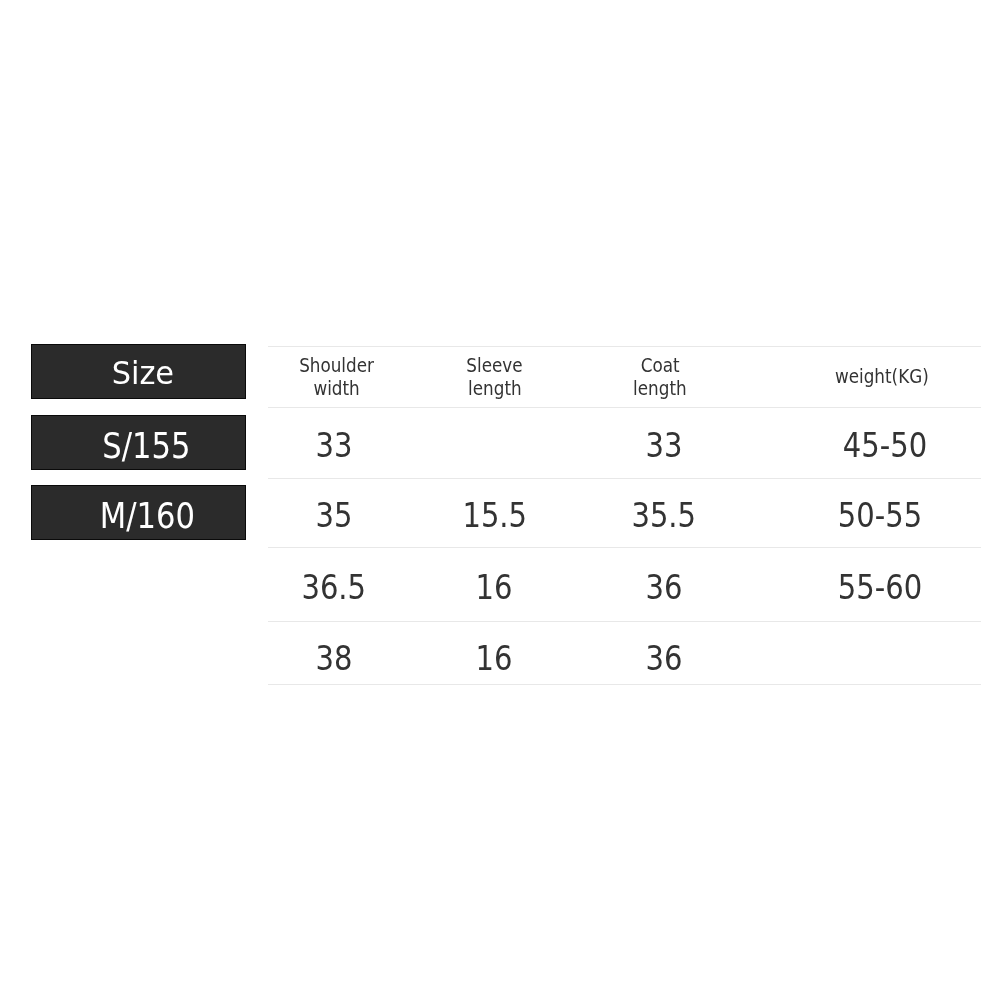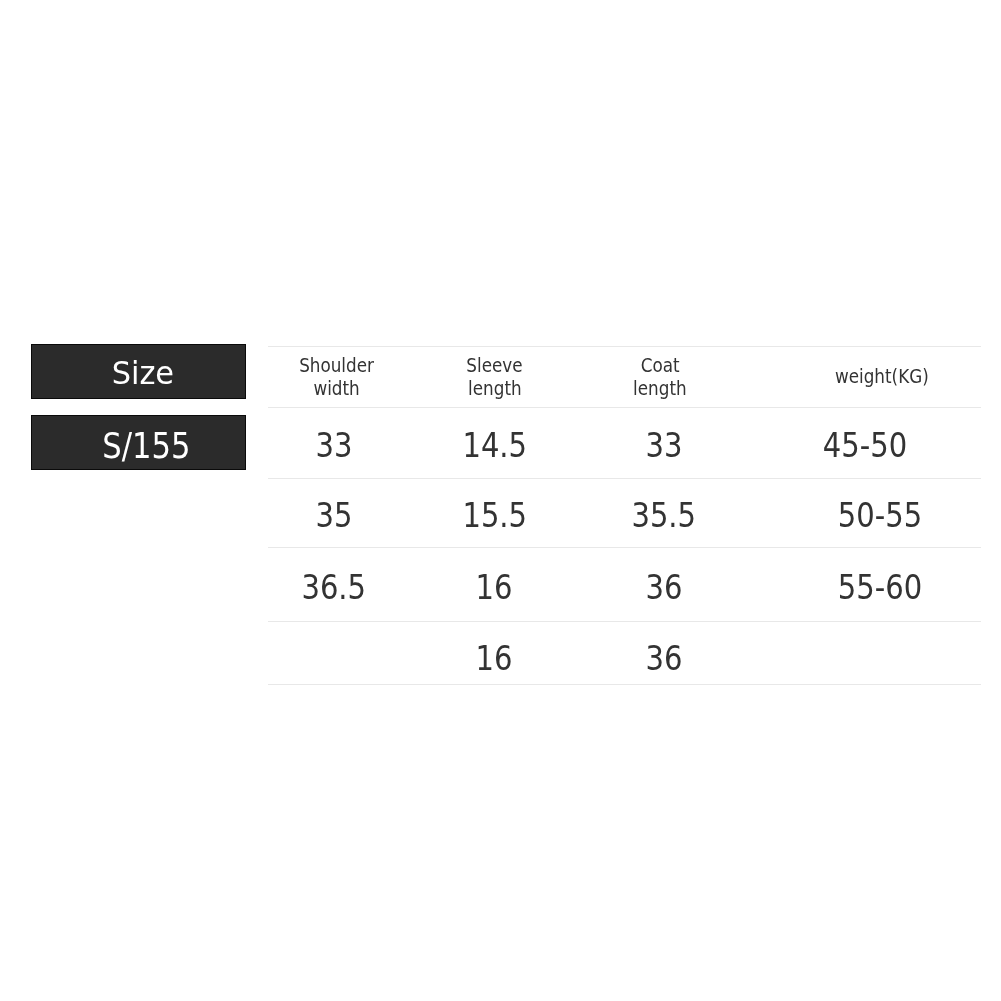--- a/index.html
+++ b/index.html
@@ -37,49 +37,52 @@
 
 <div class="sheet">
 
   <div class="size-col">
     <div class="size-chip hdr" style="top:344px">
       <span class="lbl" style="padding-left:9px;top:8px"><i>Size</i></span>
     </div>
     <div class="size-chip" style="top:415px">
       <span class="lbl" style="top:10px"><i>S/155</i></span>
     </div>
+    <div class="size-chip" style="top:485px">
+      <span class="lbl" style="padding-left:17px;top:10px"><i>M/160</i></span>
+    </div>
   </div>
 
   <div class="grid">
     <div class="rule" style="top:346px"></div>
     <div class="rule" style="top:407px"></div>
     <div class="rule" style="top:478px"></div>
     <div class="rule" style="top:547px"></div>
     <div class="rule" style="top:621px"></div>
     <div class="rule" style="top:684px"></div>
 
     <div class="cell hcell" style="left:-31.2px;top:354px;width:200px;height:23px;line-height:23px"><i>Shoulder</i></div>
     <div class="cell hcell" style="left:127px;top:354px;width:200px;height:23px;line-height:23px"><i>Sleeve</i></div>
     <div class="cell hcell" style="left:-31.2px;top:377px;width:200px;height:23px;line-height:23px"><i>width</i></div>
     <div class="cell hcell" style="left:127px;top:377px;width:200px;height:23px;line-height:23px"><i>length</i></div>
     <div class="cell hcell" style="left:291.8px;top:354px;width:200px;height:23px;line-height:23px"><i>Coat</i></div>
     <div class="cell hcell" style="left:291.8px;top:377px;width:200px;height:23px;line-height:23px"><i>length</i></div>
     <div class="cell hcell" style="left:513.6px;top:364.5px;width:200px;height:23px;line-height:23px"><i>weight(KG)</i></div>
 
     <div class="cell dcell" style="left:-34.5px;top:425.5px;width:200px;height:40px;line-height:40px"><i>33</i></div>
-    <div class="cell dcell" style="left:126.3px;top:425.5px;width:200px;height:40px;line-height:40px"><i>14.5</i></div>
     <div class="cell dcell" style="left:296px;top:425.5px;width:200px;height:40px;line-height:40px"><i>33</i></div>
-    <div class="cell dcell" style="left:497px;top:425.5px;width:200px;height:40px;line-height:40px"><i>45-50</i></div>
+    <div class="cell dcell" style="left:517px;top:425.5px;width:200px;height:40px;line-height:40px"><i>45-50</i></div>
 
     <div class="cell dcell" style="left:-34.5px;top:495.5px;width:200px;height:40px;line-height:40px"><i>35</i></div>
     <div class="cell dcell" style="left:126.3px;top:495.5px;width:200px;height:40px;line-height:40px"><i>15.5</i></div>
     <div class="cell dcell" style="left:296px;top:495.5px;width:200px;height:40px;line-height:40px"><i>35.5</i></div>
     <div class="cell dcell" style="left:511.9px;top:495.5px;width:200px;height:40px;line-height:40px"><i>50-55</i></div>
 
     <div class="cell dcell" style="left:-34.5px;top:567.5px;width:200px;height:40px;line-height:40px"><i>36.5</i></div>
     <div class="cell dcell" style="left:126.3px;top:567.5px;width:200px;height:40px;line-height:40px"><i>16</i></div>
     <div class="cell dcell" style="left:296px;top:567.5px;width:200px;height:40px;line-height:40px"><i>36</i></div>
     <div class="cell dcell" style="left:511.9px;top:567.5px;width:200px;height:40px;line-height:40px"><i>55-60</i></div>
 
+    <div class="cell dcell" style="left:-34.5px;top:638.5px;width:200px;height:40px;line-height:40px"><i>38</i></div>
     <div class="cell dcell" style="left:126.3px;top:638.5px;width:200px;height:40px;line-height:40px"><i>16</i></div>
     <div class="cell dcell" style="left:296px;top:638.5px;width:200px;height:40px;line-height:40px"><i>36</i></div>
   </div>
 </div>
 
 </body></html>

